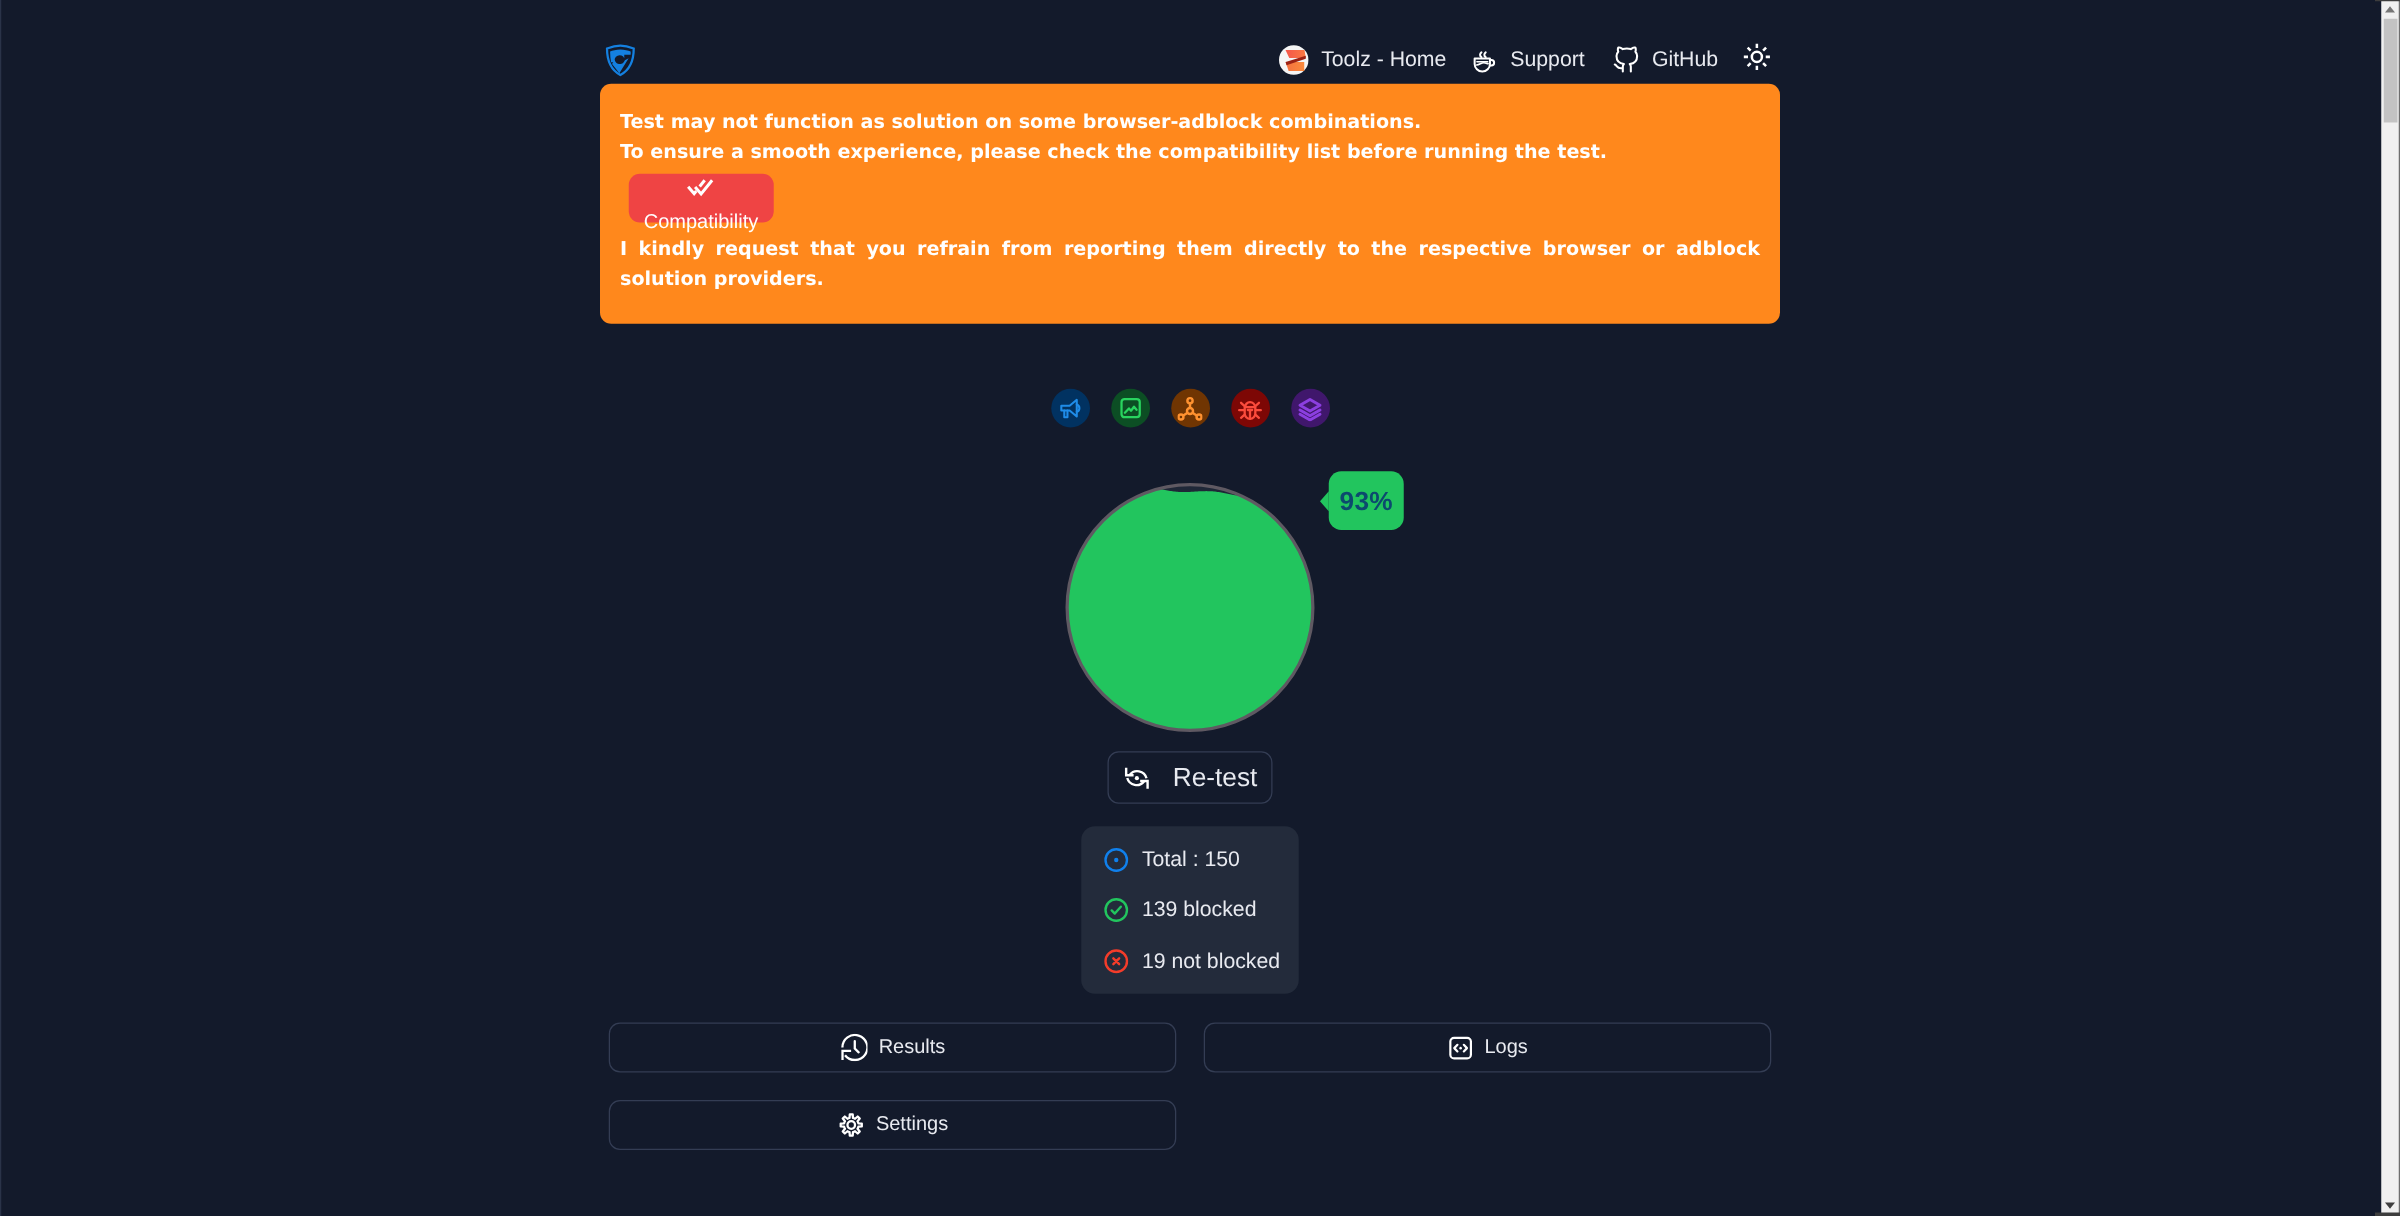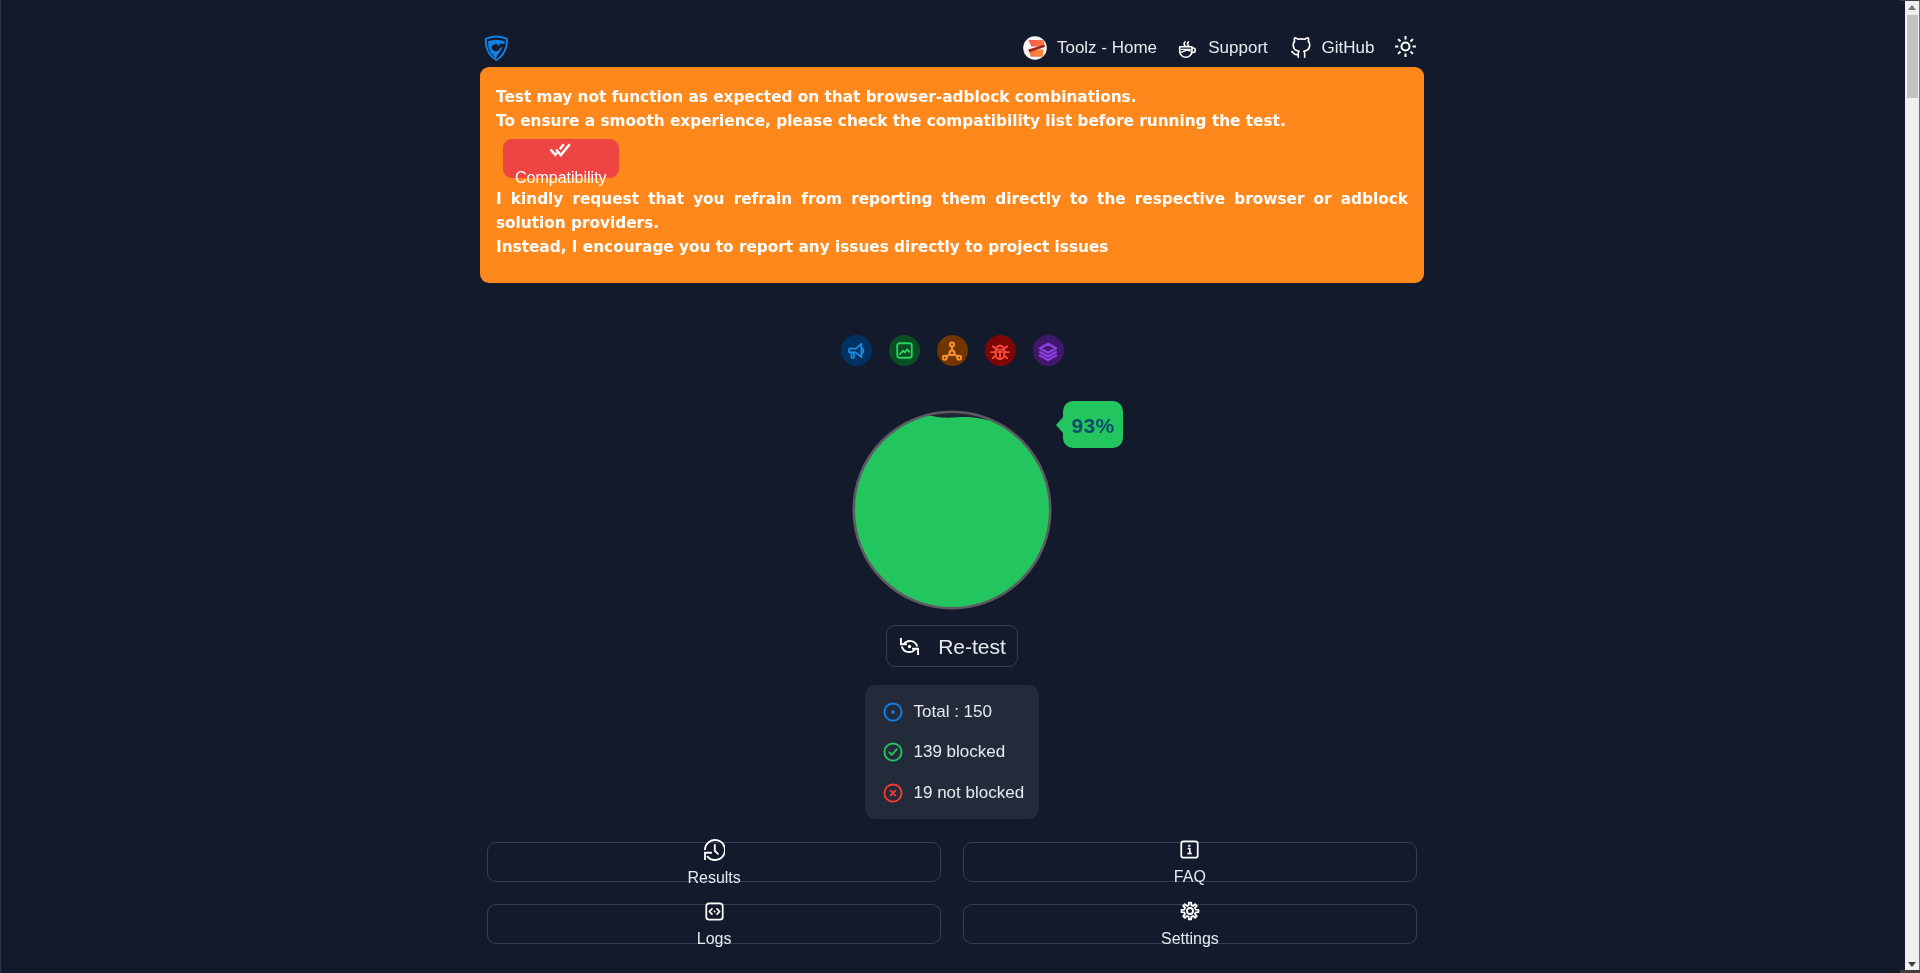--- a/index.html
+++ b/index.html
@@ -70,21 +70,21 @@
           height:20px; line-height:20px; font-family:"Liberation Sans", sans-serif; }
   .stat + .stat { margin-top:20.4px; }
   .stat svg { display:block; }
 
   
   .grid { width:930px; margin:23px auto 0 auto; display:grid; grid-template-columns:1fr 1fr;
           gap:21.5px 21.5px; }
   .gbtn { display:flex; align-items:center; justify-content:center; gap:9px;
           border:1px solid #343d54; border-radius:9px; height:40px; color:#e8eaf0;
           font-size:16px; cursor:pointer; background:transparent;
-          font-family:"Liberation Sans", sans-serif; line-height:1;flex-direction:column; }
+          font-family:"Liberation Sans", sans-serif; line-height:1; }
   .gbtn svg { display:block; }
 
   
   .sb { position:absolute; right:0; top:0; width:20px; height:973px; background:#f0f0f0;
         border-left:5px solid #131a2b; border-right:1px solid #6e6e6e; }
   .sb::before { content:""; position:absolute; left:-5px; right:-1px; top:0; height:1px; background:#3d3d3d; z-index:2; }
   .sb::after { content:""; position:absolute; left:-5px; right:-1px; bottom:0; height:3px; background:#3d3d3d; z-index:2; }
   .sb-arrow { position:absolute; left:0; width:14px; height:15px; display:flex;
               align-items:center; justify-content:center; }
   .sb-up { top:0; }
@@ -158,34 +158,33 @@
               <path d="M12 1.1v3.5M12 19.4v3.5M1.1 12h3.5M19.4 12h3.5"></path>
               <path d="M4.3 4.3l2.5 2.5M17.2 17.2l2.5 2.5M4.3 19.7l2.5-2.5M17.2 6.8l2.5-2.5"></path>
             </svg>
           </span>
         </div>
       </div>
     </div>
   </div>
 
   <div class="banner">
-    <p>Test may not function as expected on that browser-adblock combinations.</p>
+    <p>Test may not function as solution on some browser-adblock combinations.</p>
     <p>To ensure a smooth experience, please check the compatibility list before running the test.</p>
     <button class="dark-btn btn-gap1">
       <span>
         <svg width="23" height="23" viewBox="0 0 24 24" fill="none" stroke="#fff" stroke-width="2.5" stroke-linecap="butt" stroke-linejoin="miter" style="display:block">
           <path d="M1.6 10.8 L6.6 16.6 L8.4 14.4"></path>
           <path d="M7.4 11.0 L12.4 16.8 L21.6 5.4"></path>
           <path d="M15.4 5.4 L11.2 10.6"></path>
         </svg>
       </span>
       <span>Compatibility</span>
     </button>
     <p class="justify">I kindly request that you refrain from reporting them directly to the respective browser or adblock solution providers.</p>
-    <p>Instead, I encourage you to report any issues directly to project issues</p>
   </div>
 
   <div class="cats">
     <div class="cat" style="background: rgb(1, 50, 97);">
       <svg width="19" height="19" viewBox="0 0 24 24" fill="none" stroke="#1f8ce8" stroke-width="2.1" stroke-linecap="round" stroke-linejoin="round" style="stroke: rgb(31, 140, 232);">
         <path d="M2.6 9.6 h8.4 L18.2 3.6 V20.4 L11 14.4 H2.6 Z"></path>
         <path d="M18.2 8.3 a3.9 3.9 0 0 1 0 7.4"></path>
         <path d="M5.6 14.4 V21.2 h3.2 V14.4"></path>
       </svg>
     </div>
@@ -295,31 +294,20 @@
           <path d="M2.1 12.0 A10.9 10.9 0 1 1 4.4 18.7"></path>
           <path d="M9.7 15.0 H2.2 V22.8"></path>
           <path d="M12.9 6.5 V12.9 L16.3 16.2" stroke-linecap="round"></path>
         </svg>
       </span>
       <span>Results</span>
     </button>
     <button class="gbtn">
       <span>
         <svg width="21" height="21" viewBox="0 0 24 24" fill="none" stroke="#fff" stroke-width="2.0" stroke-linecap="round" stroke-linejoin="round">
-          <rect x="2.6" y="2.6" width="18.8" height="18.8" rx="2.6"></rect>
-          <path d="M9.8 10.9 h2.6 v5.6" stroke-width="1.9" stroke-linecap="butt"></path>
-          <path d="M9.6 16.6 h5.0" stroke-width="1.9" stroke-linecap="butt"></path>
-          <rect x="10.6" y="6.5" width="2.5" height="2.4" rx="0.4" fill="#fff" stroke="none"></rect>
-        </svg>
-      </span>
-      <span>FAQ</span>
-    </button>
-    <button class="gbtn">
-      <span>
-        <svg width="21" height="21" viewBox="0 0 24 24" fill="none" stroke="#fff" stroke-width="2.0" stroke-linecap="round" stroke-linejoin="round">
           <rect x="2.6" y="2.6" width="18.8" height="18.8" rx="3.4"></rect>
           <path d="M9.1 9.0 6.2 12.0 9.1 15.0M14.9 9.0 17.8 12.0 14.9 15.0"></path>
           <circle cx="12" cy="12" r="1.15" fill="#fff" stroke="none"></circle>
         </svg>
       </span>
       <span>Logs</span>
     </button>
     <button class="gbtn">
       <span>
         <svg width="22" height="22" viewBox="0 0 24 24" fill="none" stroke="#fff" stroke-width="2.0" stroke-linecap="round" stroke-linejoin="round">

